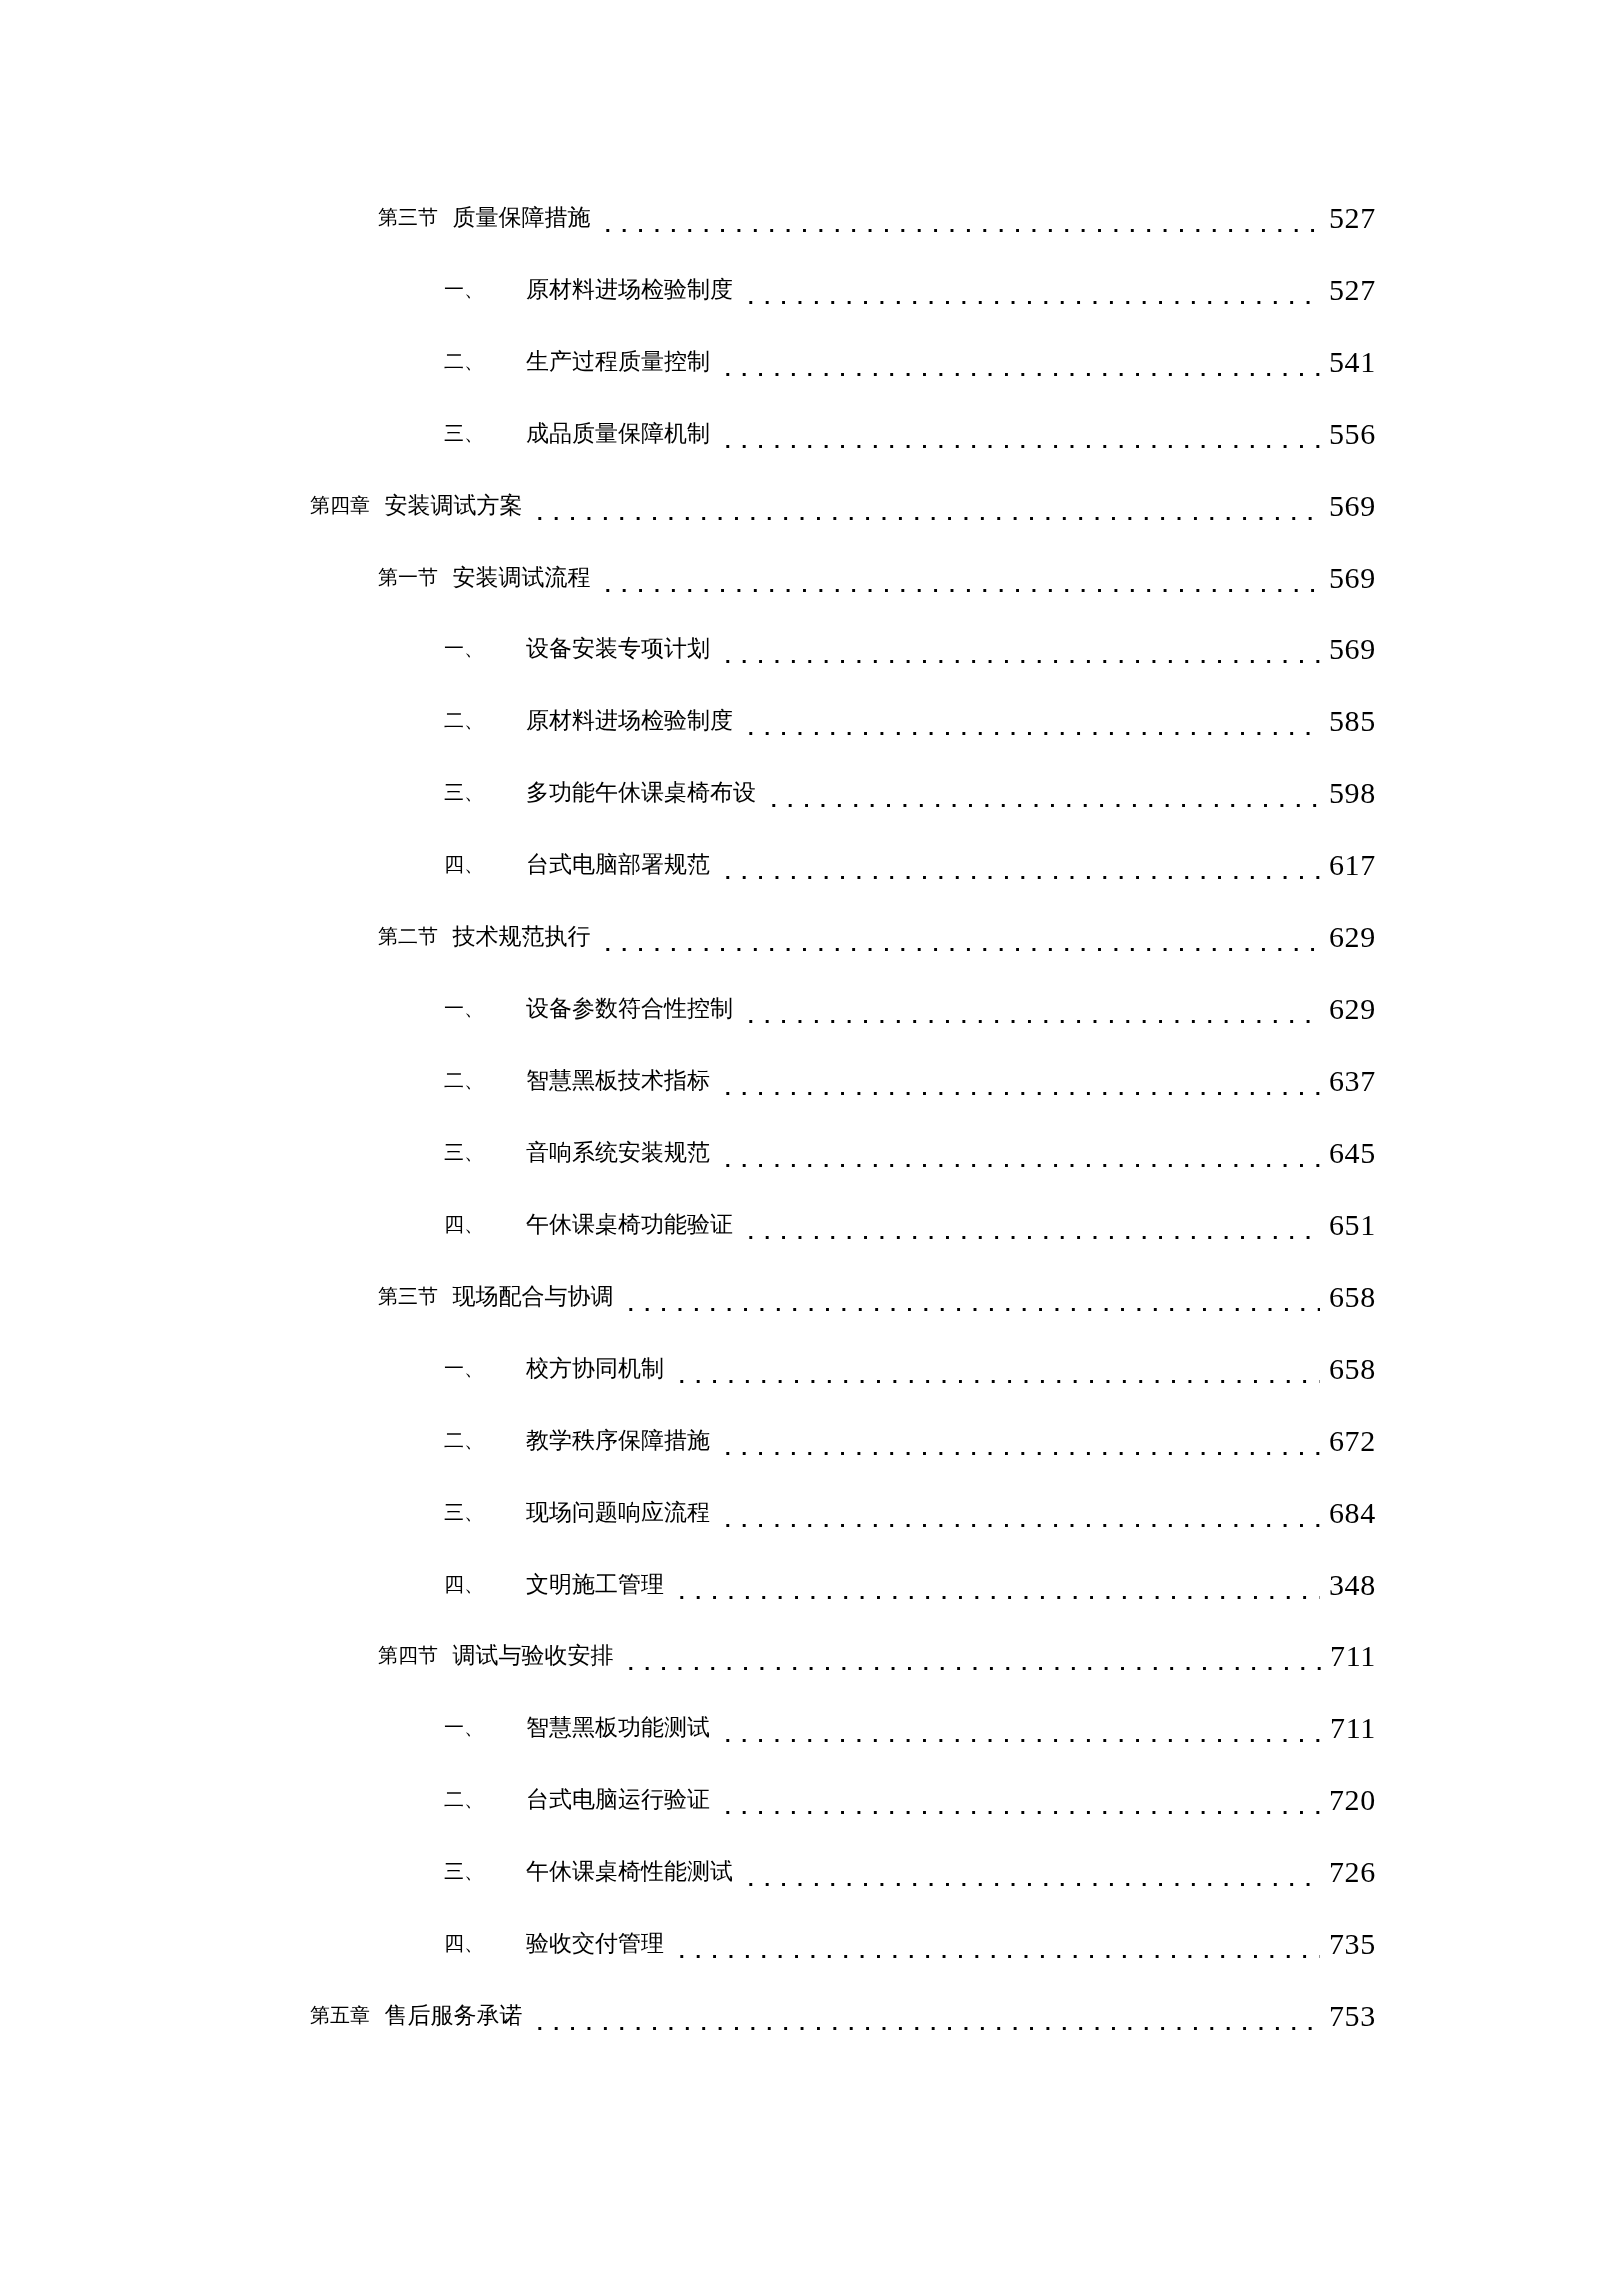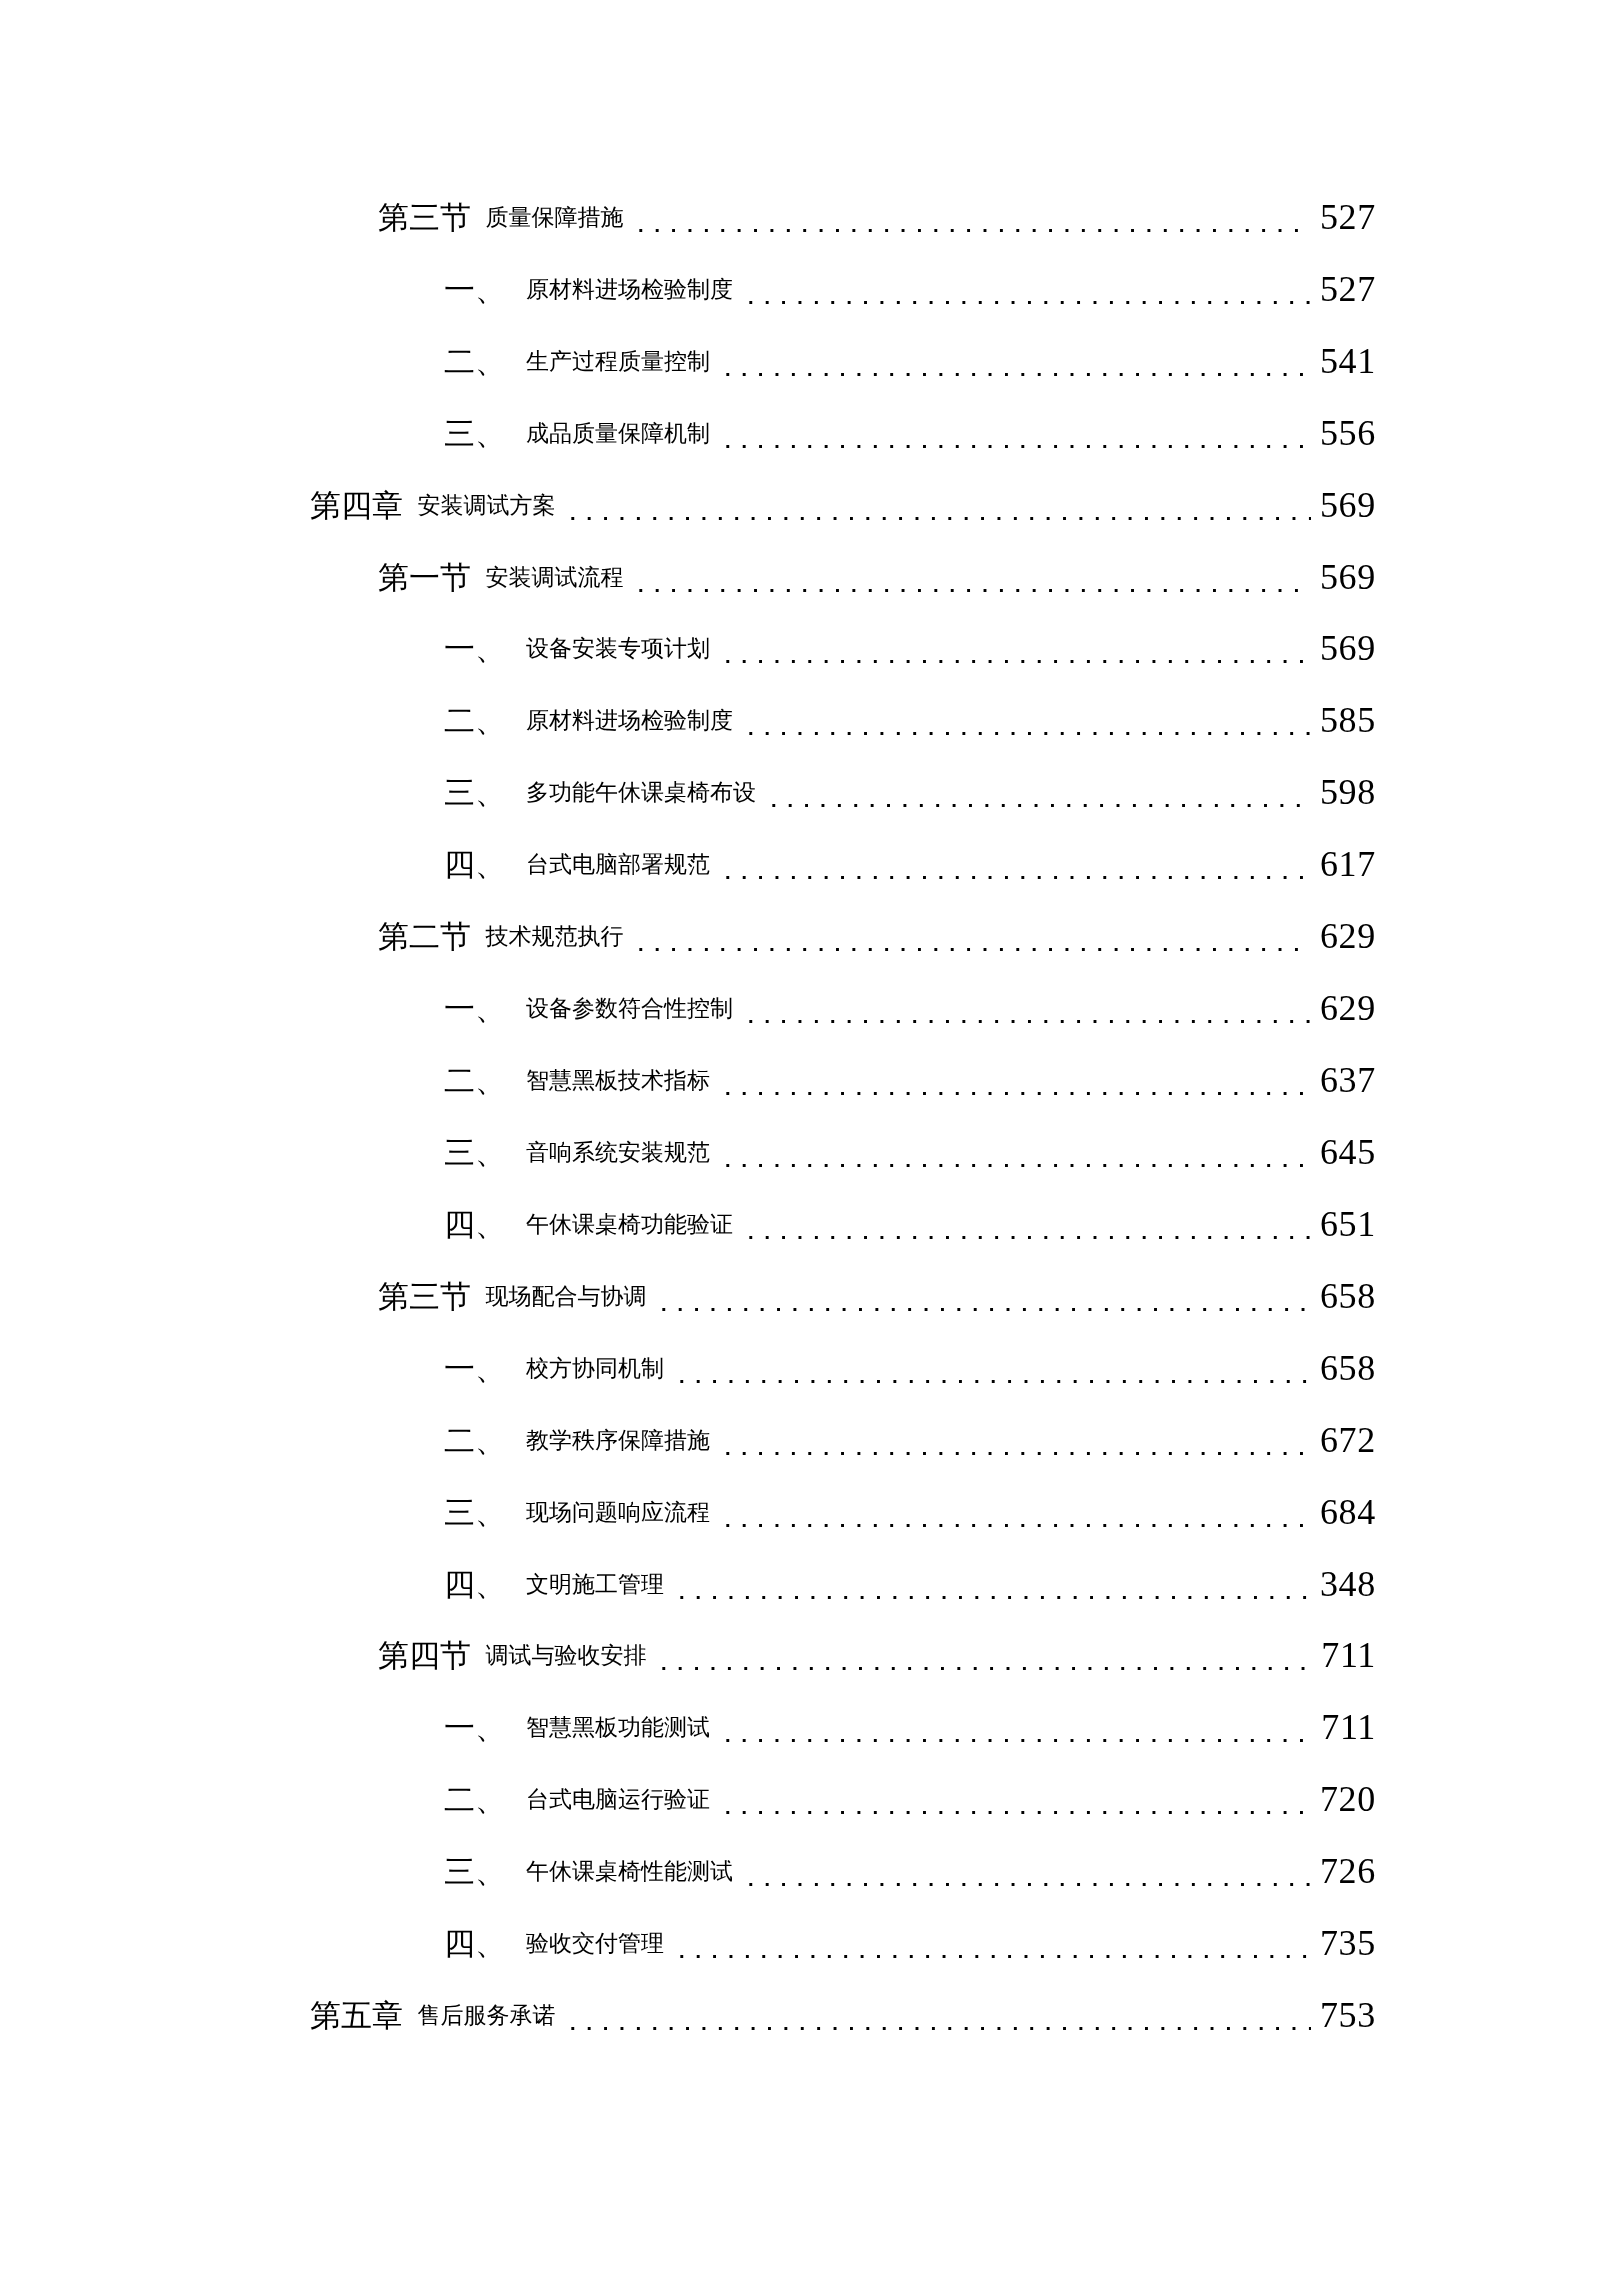--- a/index.html
+++ b/index.html
@@ -1,26 +1,26 @@
 <!DOCTYPE html>
 <html style="font-size:10.5px"><head>
 <meta charset="utf-8">
 <style>
   html, body { margin: 0; padding: 0; background: #ffffff; }
   body { width: 1623px; height: 2295px; position: relative; overflow: hidden;
          font-family: "DejaVu Serif", "Liberation Serif", serif; color: #000; }
   .toc { position: absolute; left: 0; top: 0; width: 1623px; }
   .row { position: absolute; left: 0; height: 39px; display: flex; align-items: flex-end; }
-  .row .prefix { display: inline-block; font-size: 31px; line-height: 39px; white-space: nowrap; }
+  .row .prefix { display: inline-block; font-size: 20px; line-height: 39px; white-space: nowrap; }
   .row .title { display: inline-block; font-size: 23px; line-height: 39px; white-space: nowrap; }
   .row .leader { flex: 1 1 auto; height: 39px; margin: 0 9.2px 0 6.5px;
     background-image: radial-gradient(circle, #000 1.5px, transparent 1.8px);
     background-size: 16.4px 5.2px; background-repeat: repeat-x; background-position: 2.6px 30px; }
   .row .page { display: inline-block; font-family: "Liberation Serif", "DejaVu Serif", serif;
-    font-size: 36px; line-height: 39px; text-align: right; letter-spacing: 0.7px; }
+    font-size: 30px; line-height: 39px; text-align: right; letter-spacing: 0.7px; }
   .lvl-chapter { }
   .lvl-section { }
   .lvl-item .prefix { width: 82px; }
   .lvl-chapter .gap, .lvl-section .gap { display: inline-block; width: 14.4px; }
 </style>
 </head>
 <body>
 
 <div class="toc">
 

